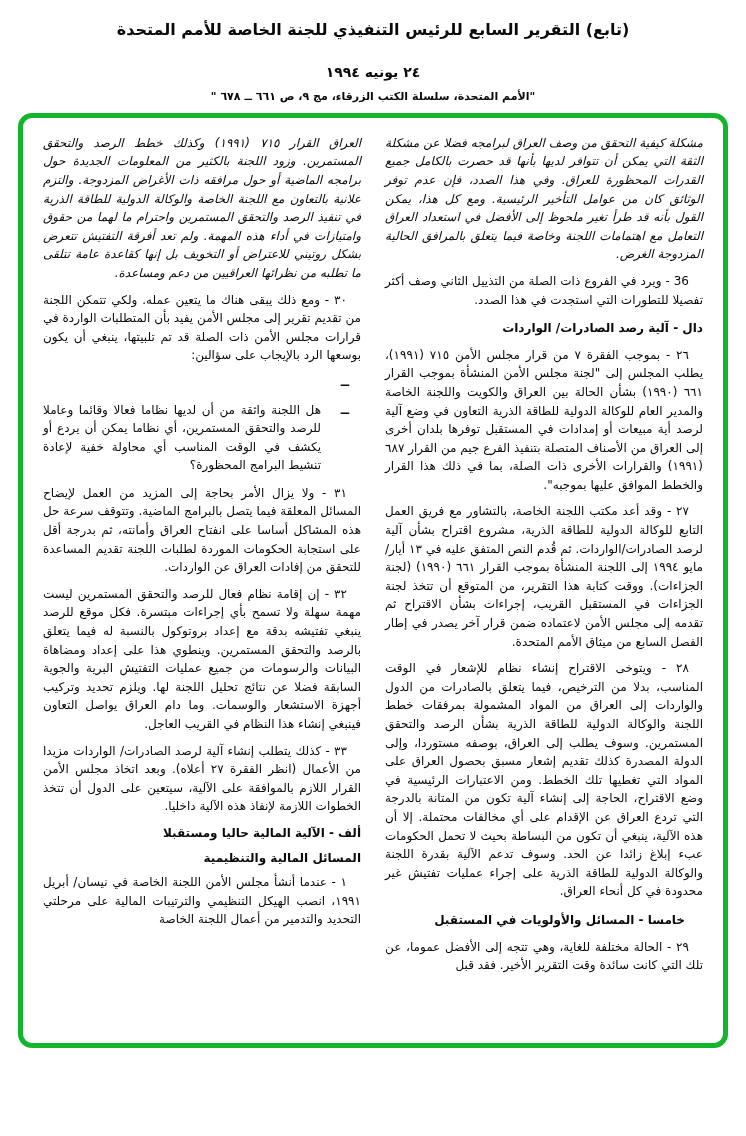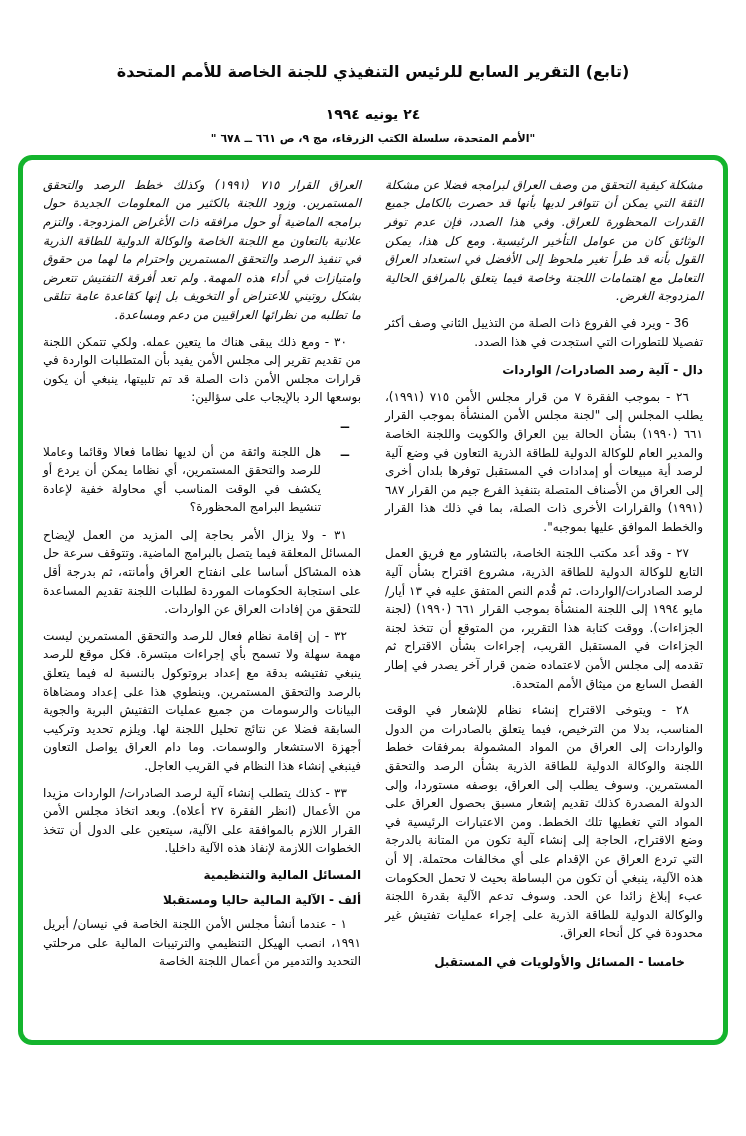--- a/index.html
+++ b/index.html
@@ -1,21 +1,21 @@
 <!DOCTYPE html>
 <html lang="ar" dir="rtl"><head>
 <meta charset="utf-8">
 <style>
   html,body{margin:0;padding:0;background:#ffffff;}
   body{
     width:746px;height:1136px;margin:0 auto;position:relative;
     font-family:"DejaVu Sans","Liberation Sans",sans-serif;
     color:#0a0a0a;direction:rtl;
   }
-  .header{padding-top:62px;text-align:center;}
+  .header{padding-top:20px;text-align:center;}
   .doc-title{font-size:16px;font-weight:bold;letter-spacing:0;line-height:1.3;}
   .doc-date{font-size:14px;font-weight:bold;margin-top:23px;}
   .doc-source{font-size:11px;font-weight:bold;margin-top:10px;}
   .green-box{
     margin:10px 18px 0 18px;
     border:5px solid #14b42d;
     border-radius:14px;
     box-sizing:border-box;
     min-height:885px;
     padding:16px 20px 60px 20px;
@@ -46,34 +46,35 @@
   <div class="columns">
 
     <section class="col">
       <p class="cont">مشكلة كيفية التحقق من وصف العراق لبرامجه فضلا عن مشكلة الثقة التي يمكن أن تتوافر لديها بأنها قد حصرت بالكامل جميع القدرات المحظورة للعراق. وفي هذا الصدد، فإن عدم توفر الوثائق كان من عوامل التأخير الرئيسية. ومع كل هذا، يمكن القول بأنه قد طرأ تغير ملحوظ إلى الأفضل في استعداد العراق التعامل مع اهتمامات اللجنة وخاصة فيما يتعلق بالمرافق الحالية المزدوجة الغرض.</p>
       <p class="numbered">36 -    ويرد في الفروع ذات الصلة من التذييل الثاني وصف أكثر تفصيلا للتطورات التي استجدت في هذا الصدد.</p>
       <h3 class="sec-heading">دال - آلية رصد الصادرات/ الواردات</h3>
       <p class="numbered">٢٦ -    بموجب الفقرة ٧ من قرار مجلس الأمن ٧١٥ (١٩٩١)، يطلب المجلس إلى "لجنة مجلس الأمن المنشأة بموجب القرار ٦٦١ (١٩٩٠) بشأن الحالة بين العراق والكويت واللجنة الخاصة والمدير العام للوكالة الدولية للطاقة الذرية التعاون في وضع آلية لرصد أية مبيعات أو إمدادات في المستقبل توفرها بلدان أخرى إلى العراق من الأصناف المتصلة بتنفيذ الفرع جيم من القرار ٦٨٧ (١٩٩١) والقرارات الأخرى ذات الصلة، بما في ذلك هذا القرار والخطط الموافق عليها بموجبه".</p>
       <p class="numbered">٢٧ -    وقد أعد مكتب اللجنة الخاصة، بالتشاور مع فريق العمل التابع للوكالة الدولية للطاقة الذرية، مشروع اقتراح بشأن آلية لرصد الصادرات/الواردات. ثم قُدم النص المتفق عليه في ١٣ أيار/ مايو ١٩٩٤ إلى اللجنة المنشأة بموجب القرار ٦٦١ (١٩٩٠) (لجنة الجزاءات). ووقت كتابة هذا التقرير، من المتوقع أن تتخذ لجنة الجزاءات في المستقبل القريب، إجراءات بشأن الاقتراح ثم تقدمه إلى مجلس الأمن لاعتماده ضمن قرار آخر يصدر في إطار الفصل السابع من ميثاق الأمم المتحدة.</p>
       <p class="numbered">٢٨ -    ويتوخى الاقتراح إنشاء نظام للإشعار في الوقت المناسب، بدلا من الترخيص، فيما يتعلق بالصادرات من الدول والواردات إلى العراق من المواد المشمولة بمرفقات خطط اللجنة والوكالة الدولية للطاقة الذرية بشأن الرصد والتحقق المستمرين. وسوف يطلب إلى العراق، بوصفه مستوردا، وإلى الدولة المصدرة كذلك تقديم إشعار مسبق بحصول العراق على المواد التي تغطيها تلك الخطط. ومن الاعتبارات الرئيسية في وضع الاقتراح، الحاجة إلى إنشاء آلية تكون من المتانة بالدرجة التي تردع العراق عن الإقدام على أي مخالفات محتملة. إلا أن هذه الآلية، ينبغي أن تكون من البساطة بحيث لا تحمل الحكومات عبء إبلاغ زائدا عن الحد. وسوف تدعم الآلية بقدرة اللجنة والوكالة الدولية للطاقة الذرية على إجراء عمليات تفتيش غير محدودة في كل أنحاء العراق.</p>
       <h3 class="sec-heading indented">خامسا -  المسائل والأولويات في المستقبل</h3>
+      <p class="numbered">٢٩ -    الحالة مختلفة للغاية، وهي تتجه إلى الأفضل عموما، عن تلك التي كانت سائدة وقت التقرير الأخير. فقد قبل</p>
     </section>
 
     <section class="col">
       <p class="cont">العراق القرار ٧١٥ (١٩٩١) وكذلك خطط الرصد والتحقق المستمرين. وزود اللجنة بالكثير من المعلومات الجديدة حول برامجه الماضية أو حول مرافقه ذات الأغراض المزدوجة. والتزم علانية بالتعاون مع اللجنة الخاصة والوكالة الدولية للطاقة الذرية في تنفيذ الرصد والتحقق المستمرين واحترام ما لهما من حقوق وامتيازات في أداء هذه المهمة. ولم تعد أفرقة التفتيش تتعرض بشكل روتيني للاعتراض أو التخويف بل إنها كقاعدة عامة تتلقى ما تطلبه من نظرائها العراقيين من دعم ومساعدة.</p>
       <p class="numbered">٣٠ -    ومع ذلك يبقى هناك ما يتعين عمله. ولكي تتمكن اللجنة من تقديم تقرير إلى مجلس الأمن يفيد بأن المتطلبات الواردة في قرارات مجلس الأمن ذات الصلة قد تم تلبيتها، ينبغي أن يكون بوسعها الرد بالإيجاب على سؤالين:</p>
       <div class="bullet">
         <span class="marker">ــ</span>
       </div>
       <div class="bullet">
         <span class="marker">ــ</span>
         <span class="btext">هل اللجنة واثقة من أن لديها نظاما فعالا وقائما وعاملا للرصد والتحقق المستمرين، أي نظاما يمكن أن يردع أو يكشف في الوقت المناسب أي محاولة خفية لإعادة تنشيط البرامج المحظورة؟</span>
       </div>
       <p class="numbered">٣١ -    ولا يزال الأمر بحاجة إلى المزيد من العمل لإيضاح المسائل المعلقة فيما يتصل بالبرامج الماضية. وتتوقف سرعة حل هذه المشاكل أساسا على انفتاح العراق وأمانته، ثم بدرجة أقل على استجابة الحكومات الموردة لطلبات اللجنة تقديم المساعدة للتحقق من إفادات العراق عن الواردات.</p>
       <p class="numbered">٣٢ -    إن إقامة نظام فعال للرصد والتحقق المستمرين ليست مهمة سهلة ولا تسمح بأي إجراءات مبتسرة. فكل موقع للرصد ينبغي تفتيشه بدقة مع إعداد بروتوكول بالنسبة له فيما يتعلق بالرصد والتحقق المستمرين. وينطوي هذا على إعداد ومضاهاة البيانات والرسومات من جميع عمليات التفتيش البرية والجوية السابقة فضلا عن نتائج تحليل اللجنة لها. ويلزم تحديد وتركيب أجهزة الاستشعار والوسمات. وما دام العراق يواصل التعاون فينبغي إنشاء هذا النظام في القريب العاجل.</p>
       <p class="numbered">٣٣ -    كذلك يتطلب إنشاء آلية لرصد الصادرات/ الواردات مزيدا من الأعمال (انظر الفقرة ٢٧ أعلاه). وبعد اتخاذ مجلس الأمن القرار اللازم بالموافقة على الآلية، سيتعين على الدول أن تتخذ الخطوات اللازمة لإنفاذ هذه الآلية داخليا.</p>
+      <h3 class="sub-heading">ألف -  الآلية المالية حاليا ومستقبلا</h3>
       <h3 class="sub-heading">المسائل المالية والتنظيمية</h3>
-      <h3 class="sub-heading">ألف -  الآلية المالية حاليا ومستقبلا</h3>
       <p class="numbered">١ -    عندما أنشأ مجلس الأمن اللجنة الخاصة في نيسان/ أبريل ١٩٩١، انصب الهيكل التنظيمي والترتيبات المالية على مرحلتي التحديد والتدمير من أعمال اللجنة الخاصة</p>
     </section>
 
   </div>
 </main>
 
 </body></html>

